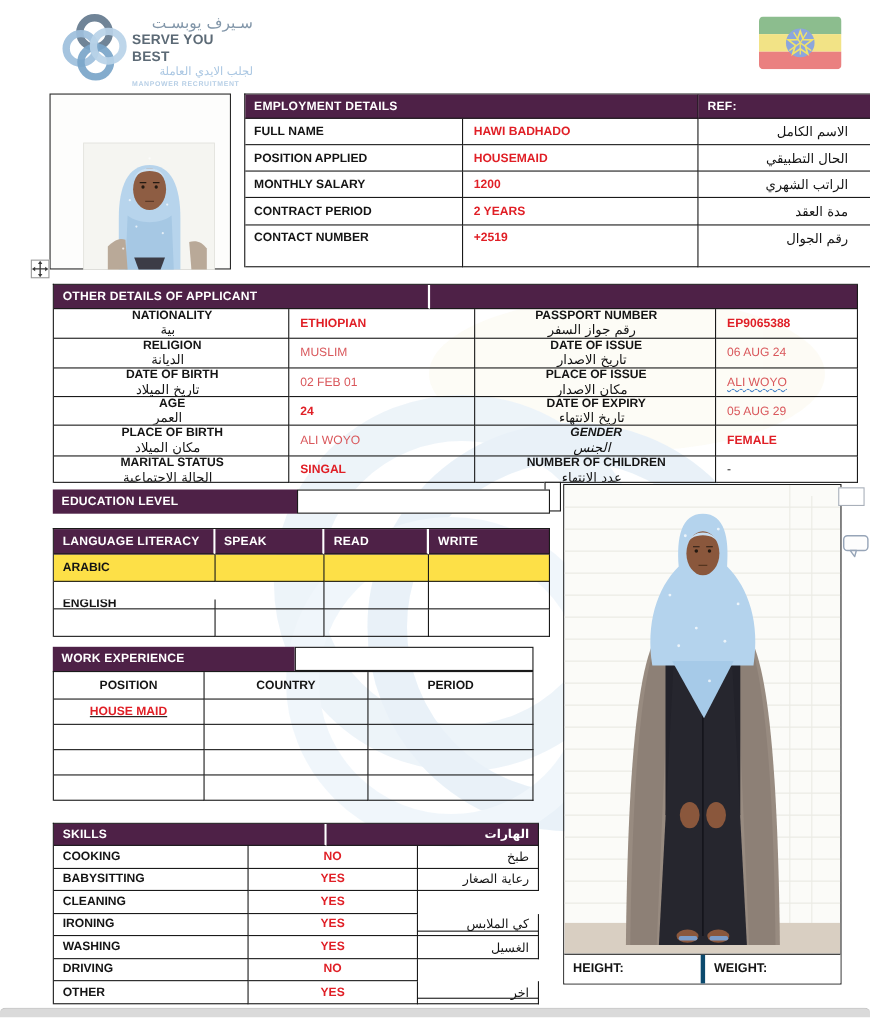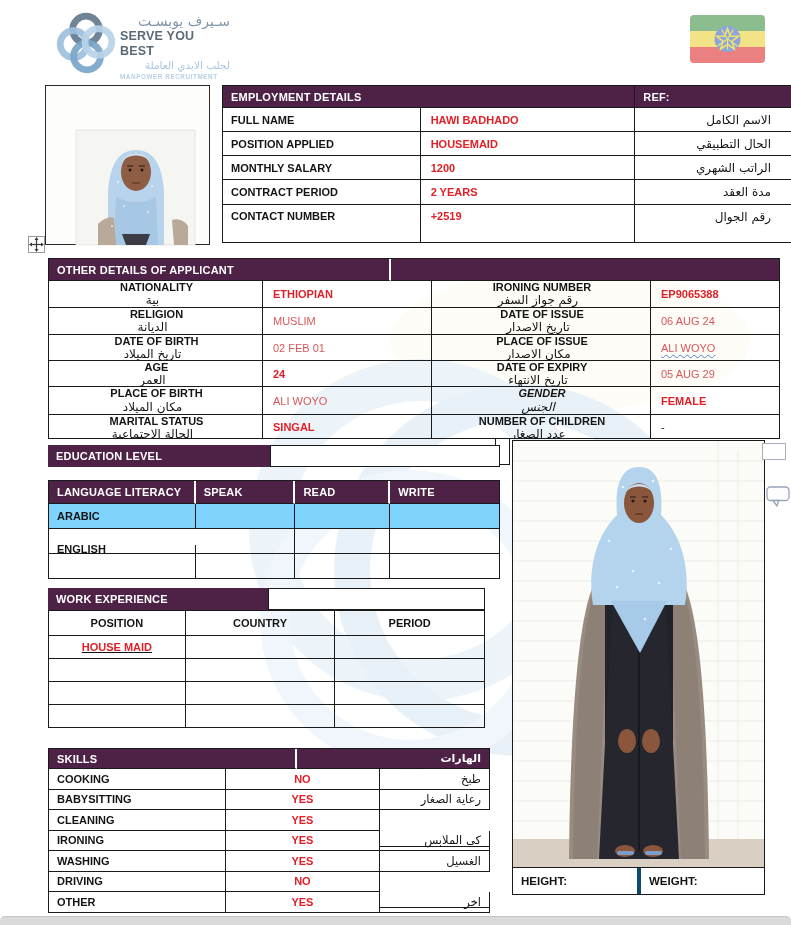--- a/index.html
+++ b/index.html
@@ -189,21 +189,21 @@
 
     <div class="row" style="height:27px;">
       <div class="cell spread" style="width:214px;">
           <span class="lbl">NATIONALITY</span>
           <span class="ar" dir="rtl">بية</span>
         </div>
       <div class="cell" style="width:169px;">
           <span class="val b">ETHIOPIAN</span>
         </div>
       <div class="cell spread" style="width:219px;">
-          <span class="lbl">IRONING NUMBER</span>
+          <span class="lbl">PASSPORT NUMBER</span>
           <span class="ar" dir="rtl">رقم جواز السفر</span>
         </div>
       <div class="cell" style="width:129px;">
           <span class="val b">EP9065388</span>
         </div>
     </div>
     <div class="row" style="height:27px;">
       <div class="cell spread" style="width:214px;">
           <span class="lbl">RELIGION</span>
           <span class="ar" dir="rtl">الديانة</span>
@@ -270,21 +270,21 @@
     <div class="row" style="height:24px;">
       <div class="cell spread" style="width:214px;">
           <span class="lbl">MARITAL STATUS</span>
           <span class="ar" dir="rtl">الحالة الاجتماعية</span>
         </div>
       <div class="cell" style="width:169px;">
           <span class="val b">SINGAL</span>
         </div>
       <div class="cell spread" style="width:219px;">
           <span class="lbl">NUMBER OF CHILDREN</span>
-          <span class="ar" dir="rtl">عدد الصغار</span>
+          <span class="ar" dir="rtl">عدد الانتهاء</span>
         </div>
       <div class="cell" style="width:129px;">
           <span class="val blk">-</span>
         </div>
     </div>
   </div>
 
   <div class="abs" style="left:495px;top:438px;width:15px;height:27px;border:1px solid #1a1a1a;background:#fff;"></div>
 
   <div class="abs" style="left:48px;top:445px;width:452px;height:22px;">
@@ -292,21 +292,21 @@
     <div class="abs" style="left:222px;top:0;width:230px;height:22px;border:1px solid #1a1a1a;background:#fff;"></div>
   </div>
 
   <div class="tbl" style="left:48px;top:480px;width:452px;">
     <div class="row" style="height:23px;">
       <div class="cell hdr" style="width:147px;padding-left:8px;border-right:2px solid #fff;">LANGUAGE LITERACY</div>
       <div class="cell hdr" style="width:100px;padding-left:8px;border-right:2px solid #fff;">SPEAK</div>
       <div class="cell hdr" style="width:95px;padding-left:8px;border-right:2px solid #fff;">READ</div>
       <div class="cell hdr" style="width:110px;padding-left:8px;">WRITE</div>
     </div>
-    <div class="row" style="height:25px;background:#7dd3fc;">
+    <div class="row" style="height:25px;background:#fde047;">
       <div class="cell" style="width:147px;">
           <span class="lbl">ARABIC</span>
         </div>
       <div class="cell" style="width:100px;"></div>
         <div class="cell" style="width:95px;"></div>
         <div class="cell" style="width:110px;"></div>
     </div>
     <div class="row" style="height:25px;">
       <div class="cell" style="width:147px;margin-top:16px;">
           <span class="lbl">ENGLISH</span>

